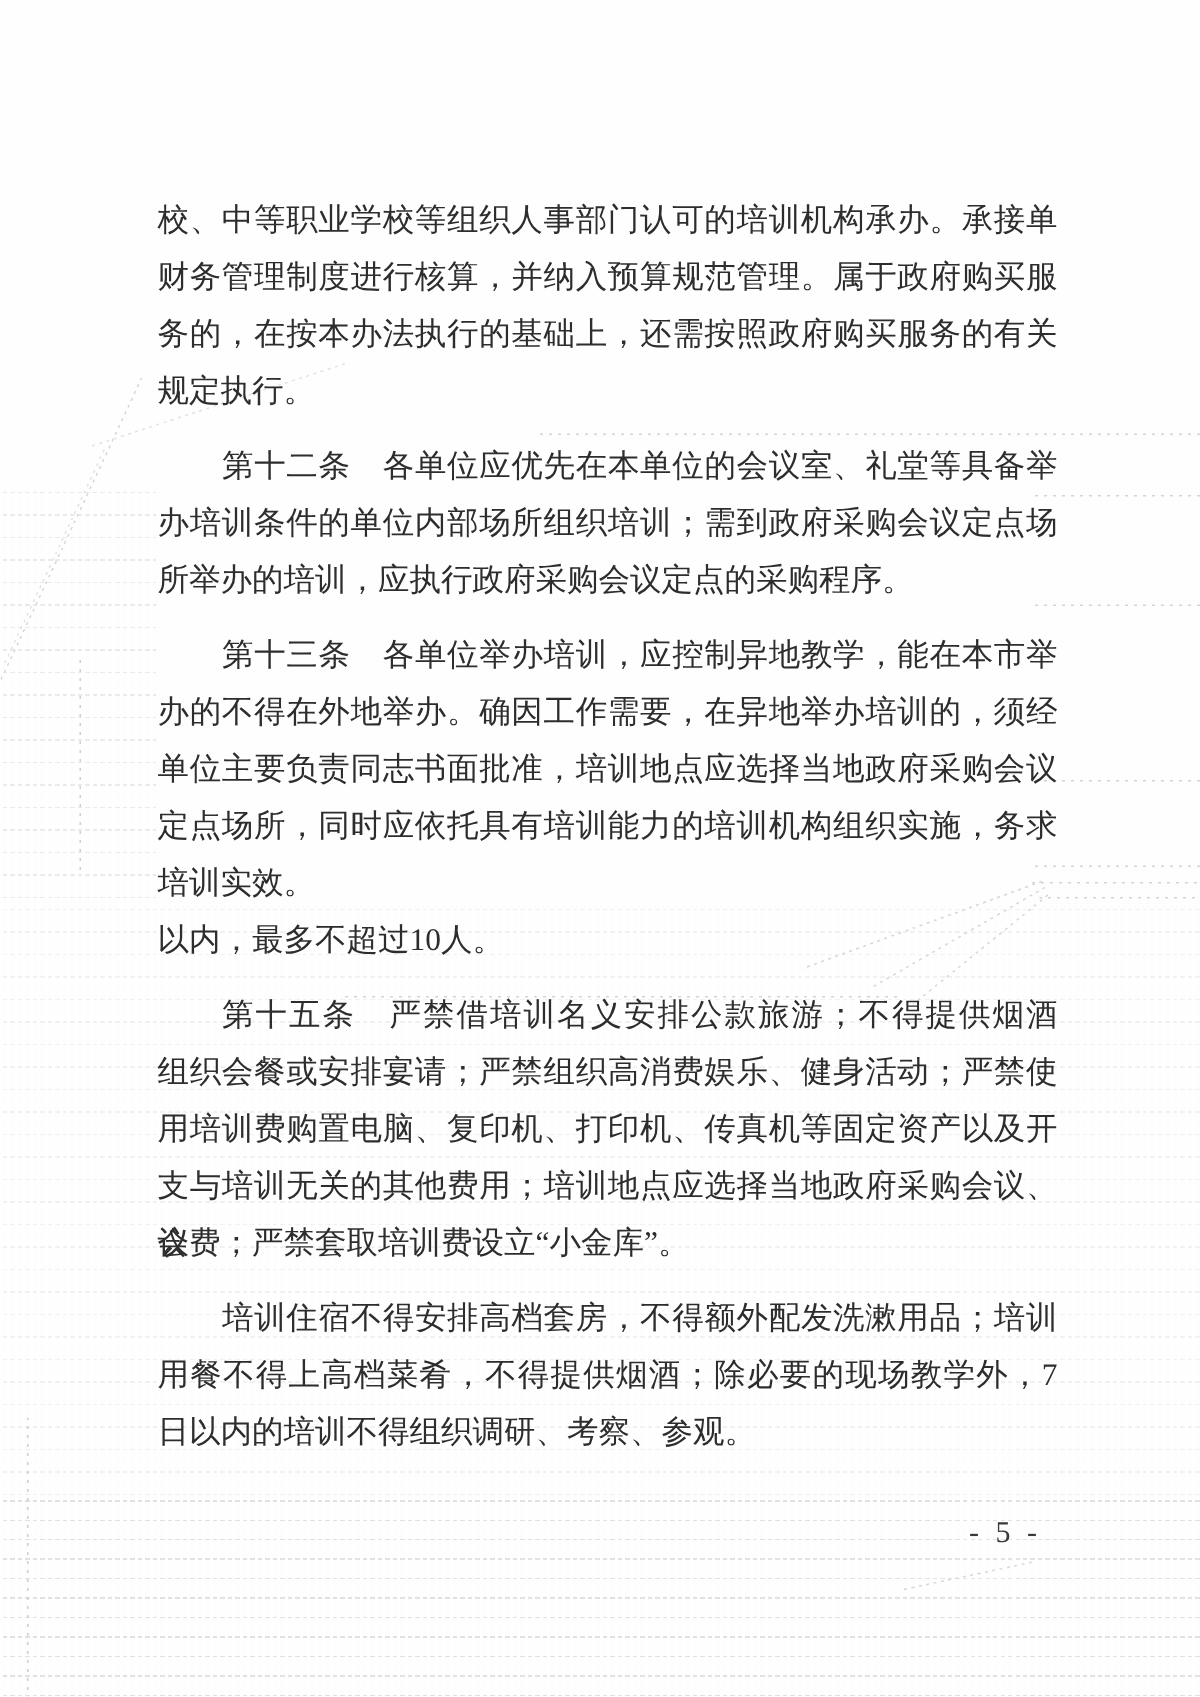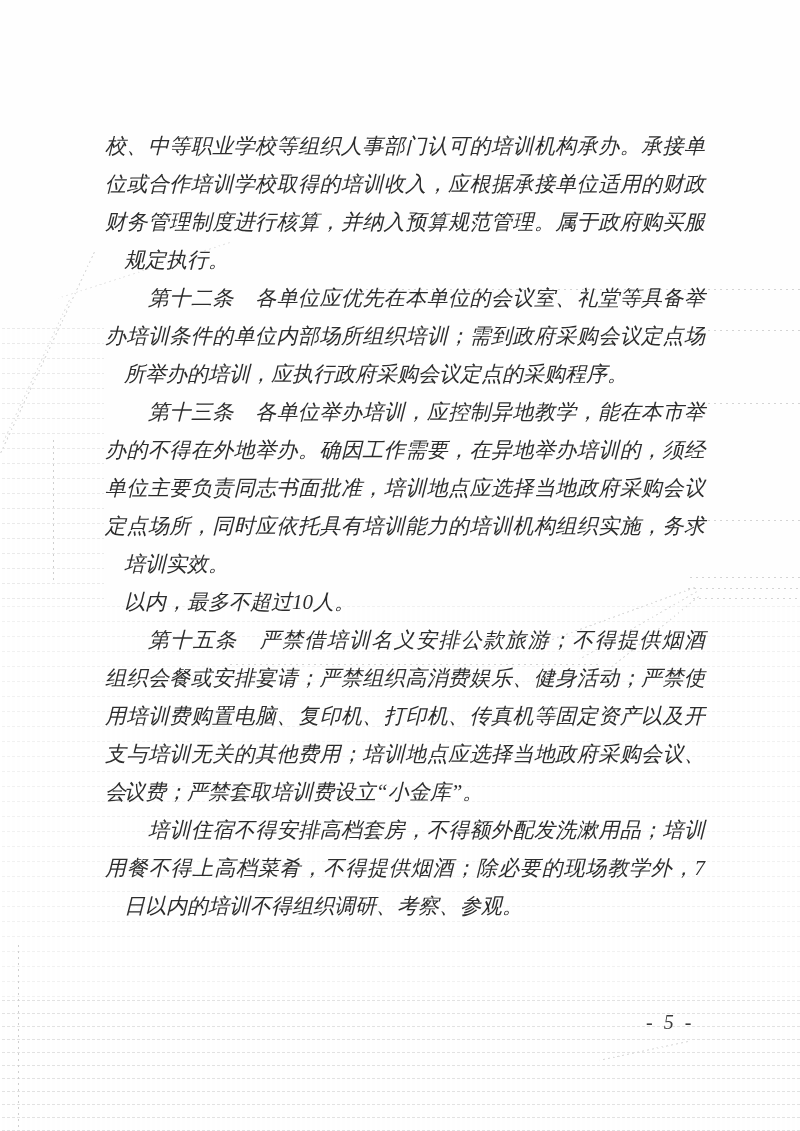--- a/index.html
+++ b/index.html
@@ -3,21 +3,21 @@
 <meta charset="utf-8">
 <style>
   html,body{margin:0;padding:0;}
   body{
     width:800px;height:1131px;
     background:#ffffff;
     font-family:"Liberation Serif","DejaVu Serif",serif;
     overflow:hidden;
   }
   #page{
-    position:relative;width:800px;height:1131px;background:#fefefe;font-style:italic;
+    position:relative;width:800px;height:1131px;background:#fefefe;
   }
   
   .artifact{position:absolute;pointer-events:none;z-index:0;}
   .dotband{
     background-image:
       repeating-linear-gradient(90deg,#fff 0 2px,rgba(255,255,255,0) 2px 5px),
       repeating-linear-gradient(180deg,var(--lc) 0 1px,transparent 1px var(--sp));
   }
   .dotline{
     height:1px;
@@ -33,22 +33,22 @@
   }
   
   #doc-body{
     position:absolute;left:105px;top:127px;width:600px;z-index:1;
     font-size:21px;line-height:38px;color:#2d2d2d;
   }
   .line{
     text-align:justify;text-align-last:justify;text-justify:inter-character;
     white-space:nowrap0;height:38px;overflow:visible;
   }
-  .line.end{text-align-last:left;margin-left:19px;}
-  .line.ind{padding-left:43px;}
+  .line.end{text-align-last:left;}
+  .line.ind{padding-left:43px;margin-top:12px;}
   #page-number{
     position:absolute;left:646px;top:1011px;z-index:1;
     font-size:20px;color:#3a3a3a;letter-spacing:3px;white-space:pre;
   }
 </style>
 </head>
 <body>
 
 <div id="page">
 
@@ -70,22 +70,22 @@
   <div class="artifact diagline" style="left:95px;top:252px;width:270px;transform:rotate(115deg);"></div>
   <div class="artifact diagline" style="left:70px;top:300px;width:160px;transform:rotate(115deg);opacity:.7;"></div>
   <div class="artifact diagline" style="left:230px;top:243px;width:180px;transform:rotate(162deg);opacity:.7;"></div>
   <div class="artifact diagline" style="left:695px;top:588px;width:170px;transform:rotate(160deg);"></div>
   <div class="artifact diagline" style="left:697px;top:592px;width:135px;transform:rotate(150deg);"></div>
   <div class="artifact diagline" style="left:699px;top:597px;width:115px;transform:rotate(141deg);"></div>
   <div class="artifact diagline" style="left:688px;top:1042px;width:90px;transform:rotate(168deg);"></div>
 
   <div id="doc-body">
     <div class="line">校、中等职业学校等组织人事部门认可的培训机构承办。承接单</div>
-    <div class="line">位或合作培训学校取得的培训收入，应根据承接单位适用的财政</div>
     <div class="line">财务管理制度进行核算，并纳入预算规范管理。属于政府购买服</div>
+    <div class="line">务的，在按本办法执行的基础上，还需按照政府购买服务的有关</div>
     <div class="line end">规定执行。</div>
     <div class="line ind">第十二条　各单位应优先在本单位的会议室、礼堂等具备举</div>
     <div class="line">办培训条件的单位内部场所组织培训；需到政府采购会议定点场</div>
     <div class="line end">所举办的培训，应执行政府采购会议定点的采购程序。</div>
     <div class="line ind">第十三条　各单位举办培训，应控制异地教学，能在本市举</div>
     <div class="line">办的不得在外地举办。确因工作需要，在异地举办培训的，须经</div>
     <div class="line">单位主要负责同志书面批准，培训地点应选择当地政府采购会议</div>
     <div class="line">定点场所，同时应依托具有培训能力的培训机构组织实施，务求</div>
     <div class="line end">培训实效。</div>
     <div class="line end">以内，最多不超过10人。</div>

